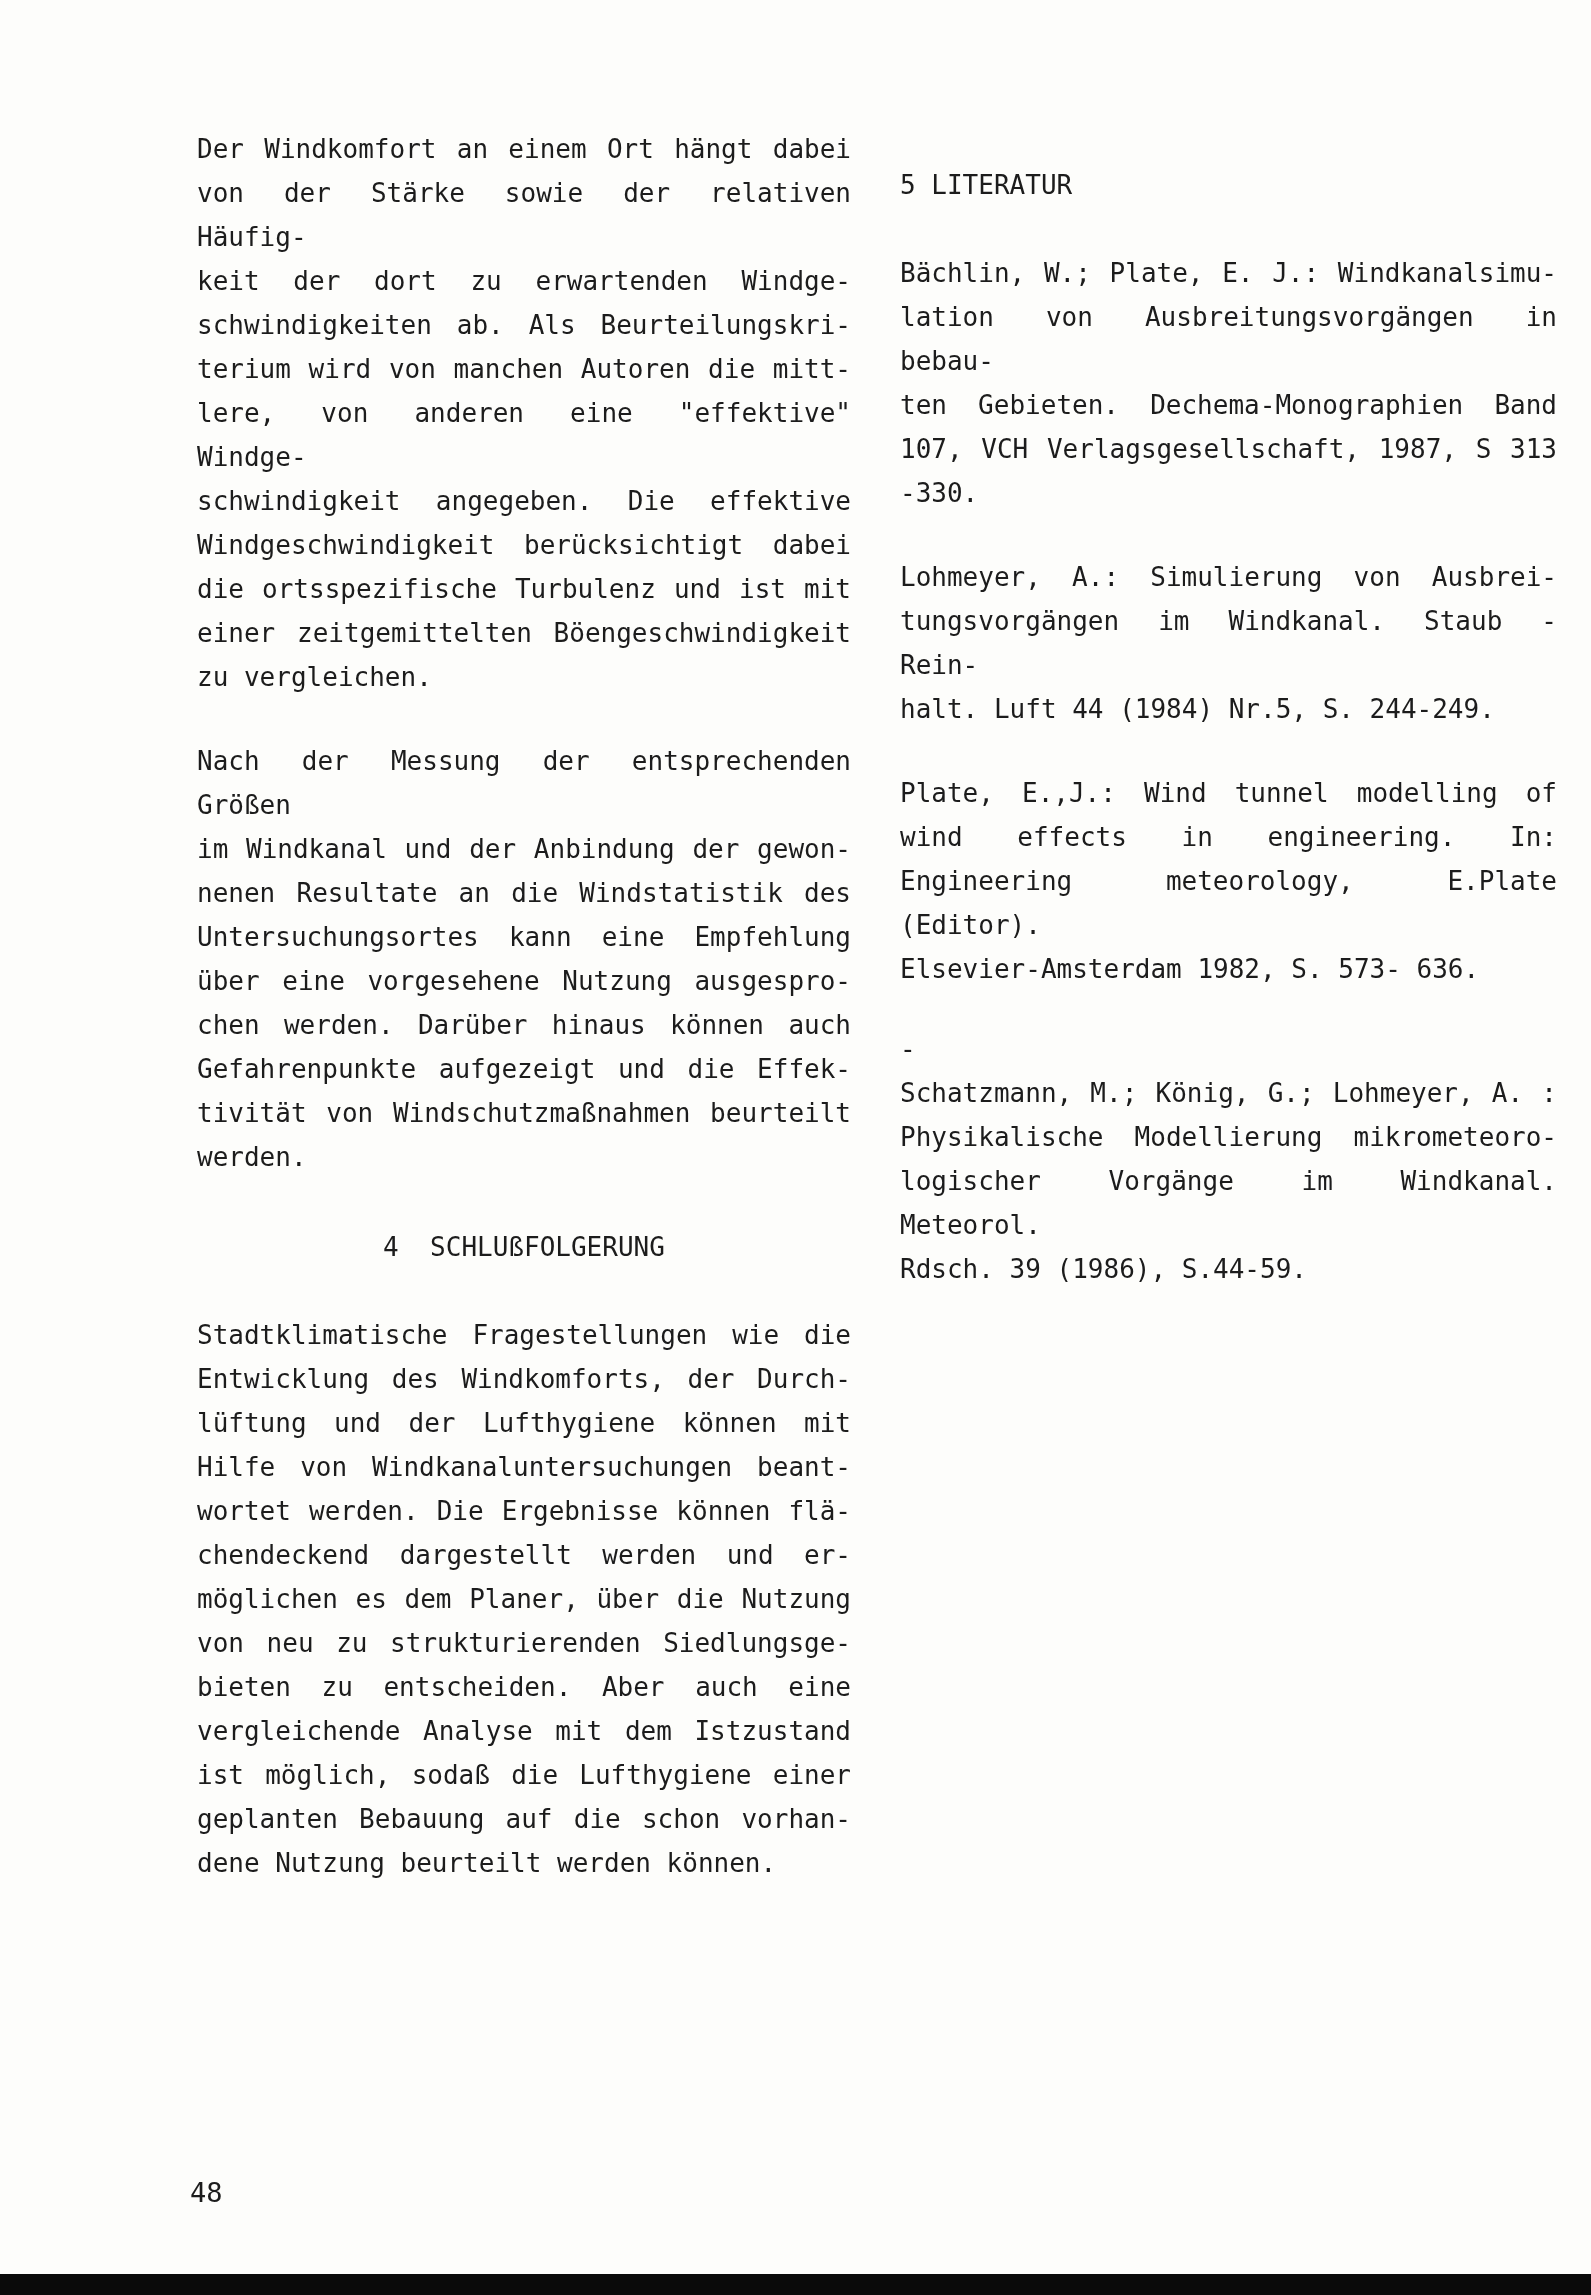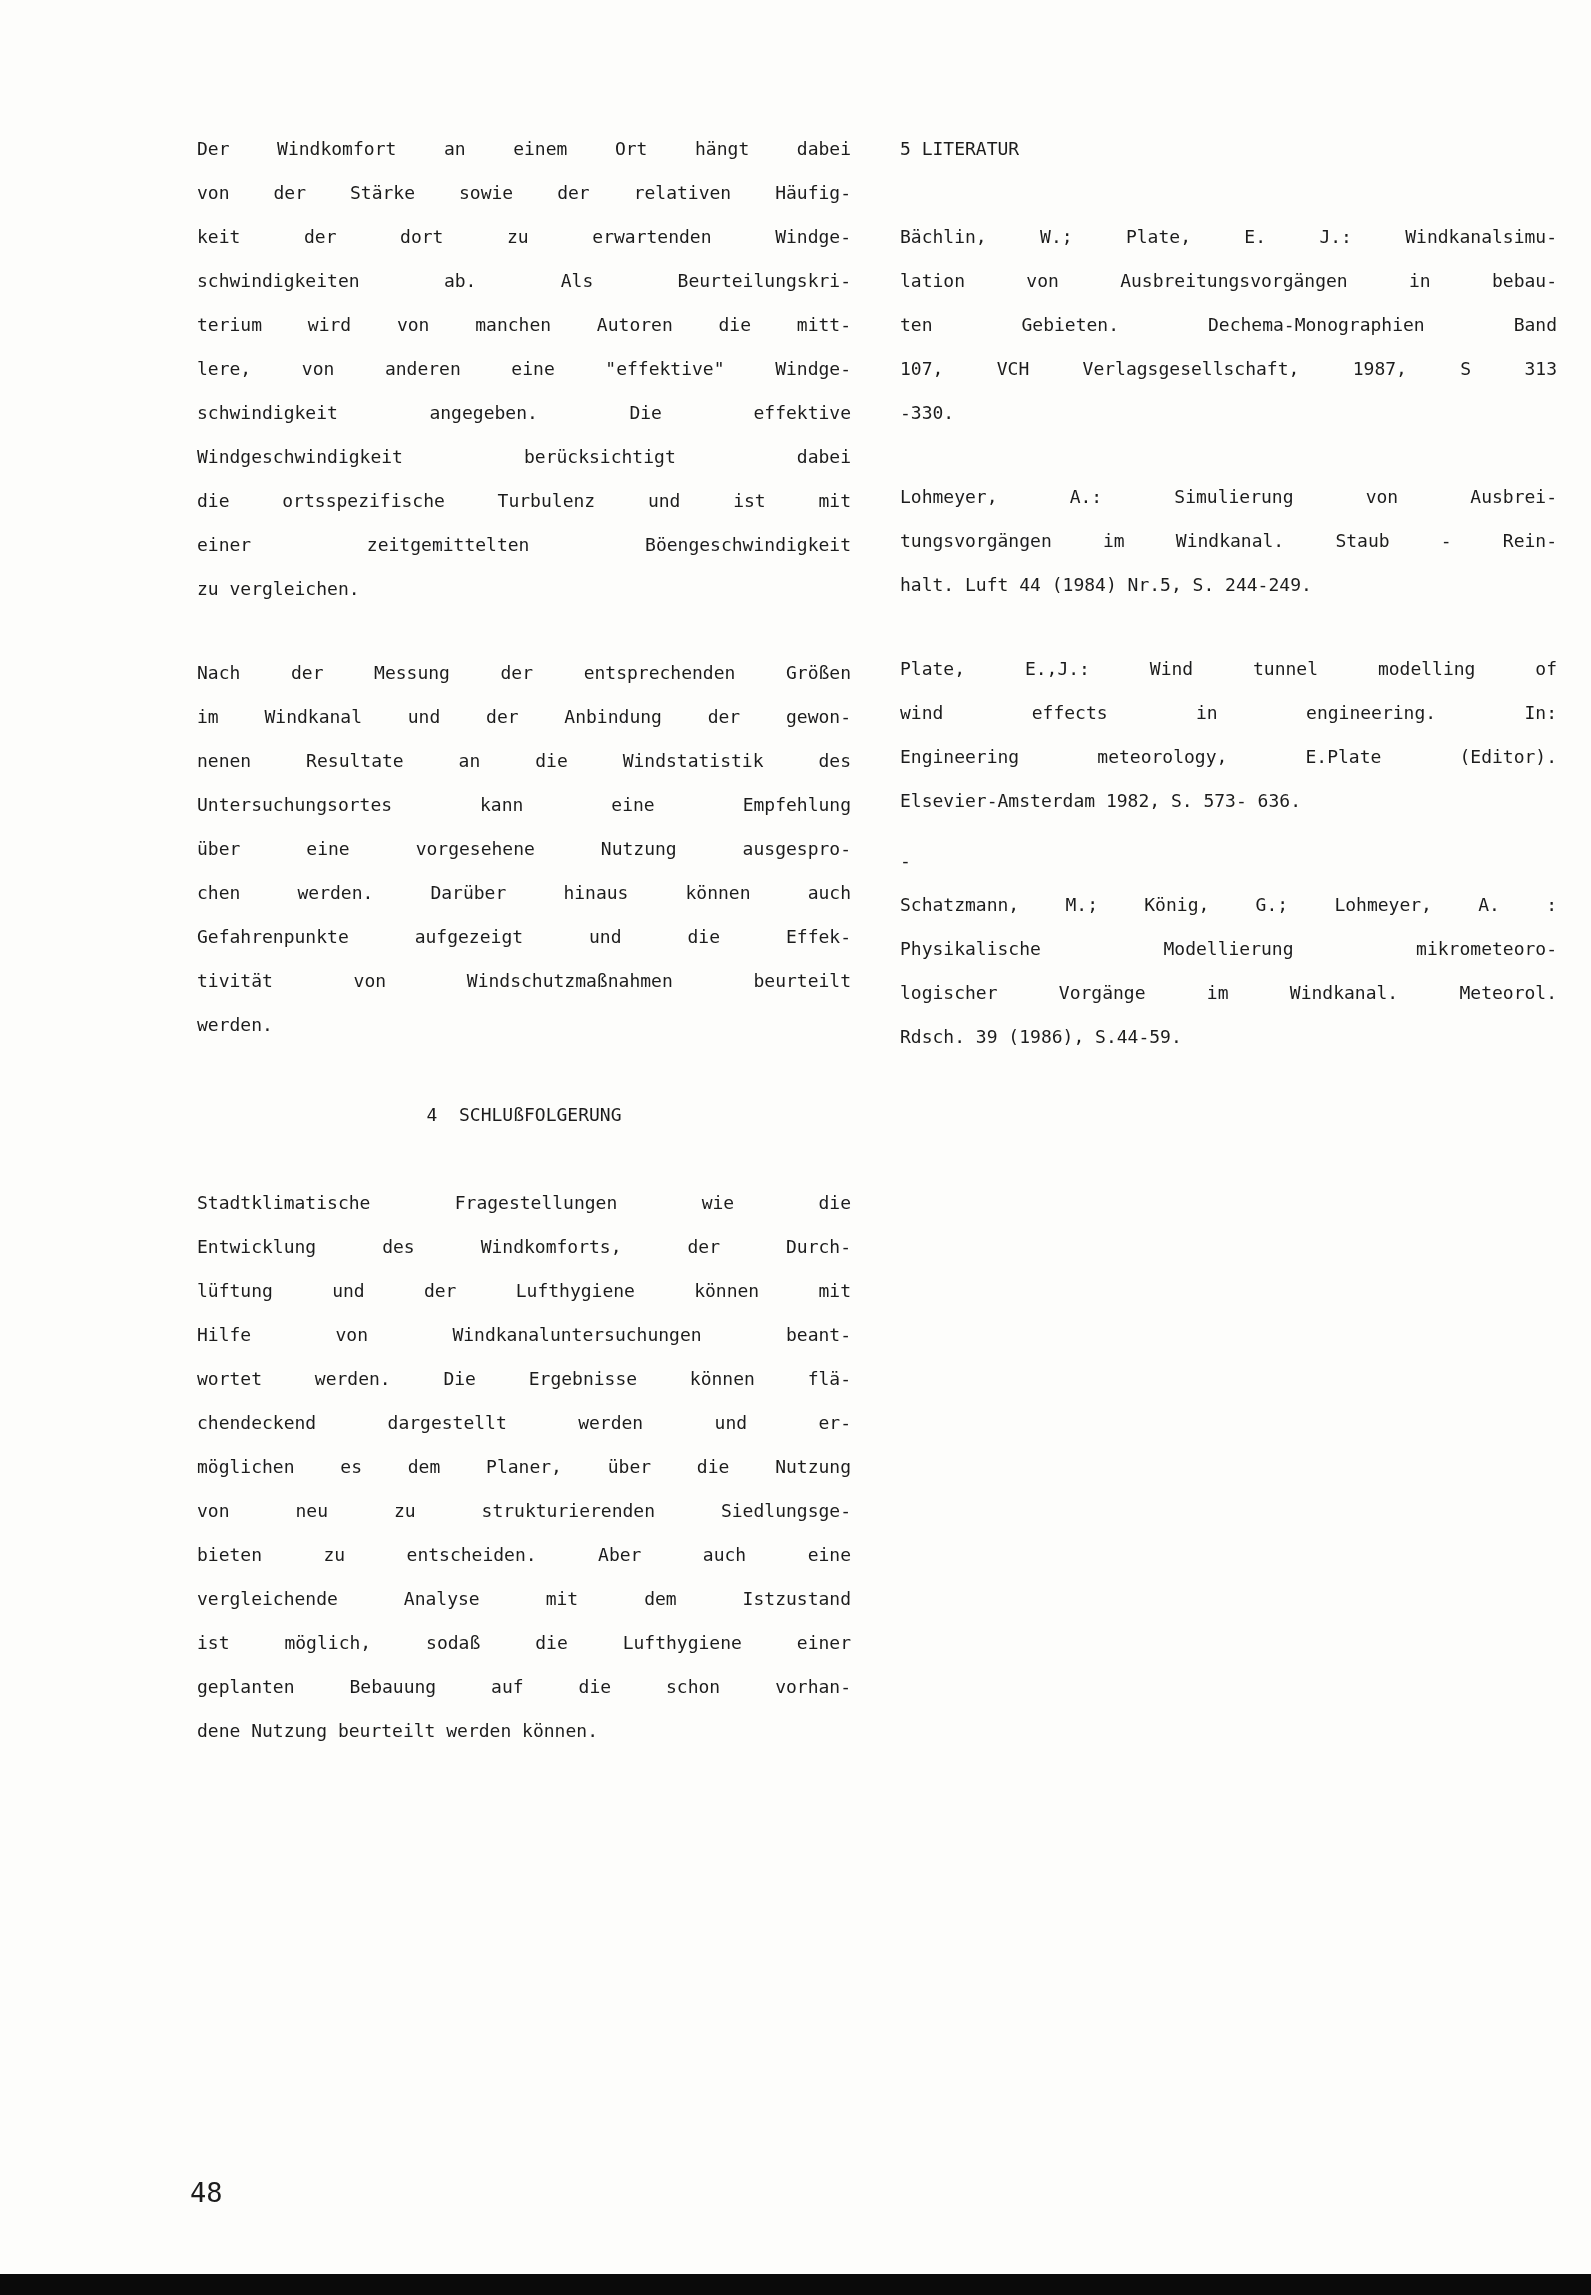--- a/index.html
+++ b/index.html
@@ -15,34 +15,34 @@
     color: #1c1c1c;
     overflow: hidden;
   }
   .page {
     position: absolute;
     inset: 0;
   }
   .column {
     position: absolute;
     top: 127px;
-    font-size: 18px;
+    font-size: 26px;
     line-height: 44px;
   }
   .column-left  { left: 197px;  width: 654px; }
   .column-right { left: 900px; width: 657px; }
 
   .block { margin: 0 0 40px 0; }
   .block.paragraph_tight { margin-bottom: 16px; }
   .block.dash { margin-bottom: 0; }
   .block.heading { margin-bottom: 44px; }
   .block.heading:not(:first-child) { margin-top: 46px; text-align: center; }
 
   .line { white-space: normal; }
-  .heading .line, .dash .line { white-space: pre-wrap; }
+  .heading .line, .dash .line { white-space: pre-wrap; margin-top: 36px; }
   .line.just {
     text-align: justify;
     text-align-last: justify;
   }
 
   .page-number {
     position: absolute;
     left: 190px;
     top: 2171px;
     font-size: 27px;

